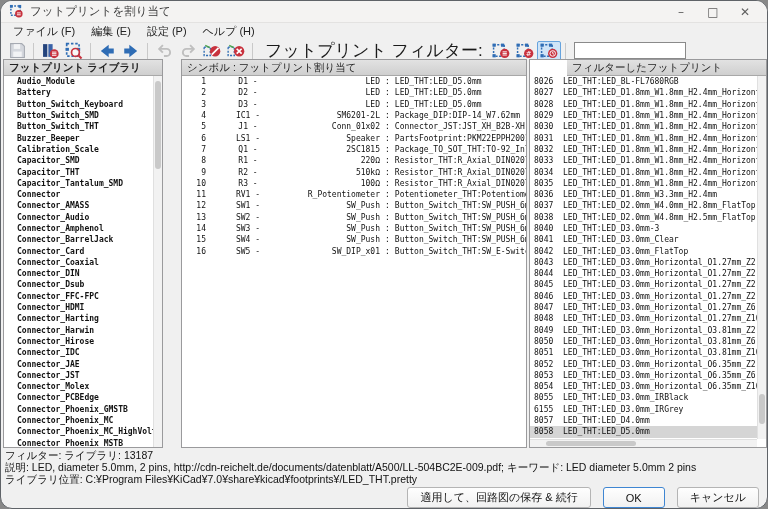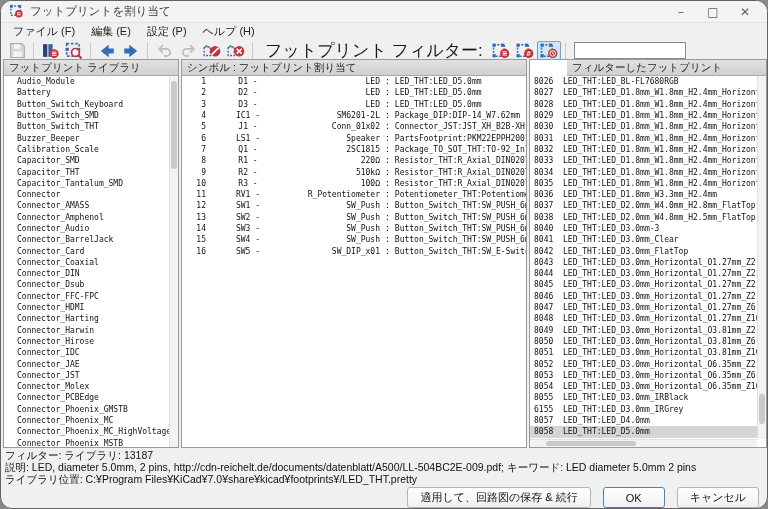--- a/index.html
+++ b/index.html
@@ -27,21 +27,21 @@
   .tb { width:24px; height:20px; border:none; background:transparent; display:flex; align-items:center;
         justify-content:center; padding:0; }
   .tb.active { background:#cfe4f7; border:1px solid #66a3dd; border-radius:2px; }
   .vsep { width:1px; height:16px; background:#c9c9c9; margin:0 4px; }
   .tb-label { font-size:17px; color:#1a1a1a; margin:0 6px 0 8px; white-space:nowrap; }
   .filter-input { width:112px; height:17px; border:1px solid #8a8a8a; background:#fff; font-size:10px;
                   margin-left:4px; padding:0 3px; }
 
   
   .panel { position:absolute; top:58px; height:389px; background:#fff; border:1px solid #9a9a9c; }
-  .panel-libs { left:2px; width:176px; }
+  .panel-libs { left:2px; width:160px;font-weight:bold; }
   .panel-syms { left:180px; width:346px; }
   .panel-fps  { left:528px; width:238px;padding-left:37px; }
   .panel-header { height:16px; background:linear-gradient(#e2e2e2,#cfcfcf); border-bottom:1px solid #a8a8a8;
                   font-size:10.5px; color:#222; display:flex; align-items:center; padding-left:5px;
                   white-space:nowrap; overflow:hidden; }
   .list { position:absolute; top:16px; left:0; right:0; bottom:0; overflow:hidden;
           font-family:"DejaVu Sans Mono",monospace; font-size:8px; color:#111; }
   .row { height:11.3px; display:flex; align-items:center; white-space:nowrap; overflow:hidden; }
   .row.selected { background:#d5d5d5; }
   .lib-row { padding-left:13px; }
@@ -250,25 +250,25 @@
 
         <div class="row lib-row">
           <span>Connector</span>
         </div>
 
         <div class="row lib-row">
           <span>Connector_AMASS</span>
         </div>
 
         <div class="row lib-row">
+          <span>Connector_Audio</span>
+        </div>
+
+        <div class="row lib-row">
           <span>Connector_Amphenol</span>
-        </div>
-
-        <div class="row lib-row">
-          <span>Connector_Audio</span>
         </div>
 
         <div class="row lib-row">
           <span>Connector_BarrelJack</span>
         </div>
 
         <div class="row lib-row">
           <span>Connector_Card</span>
         </div>
 

